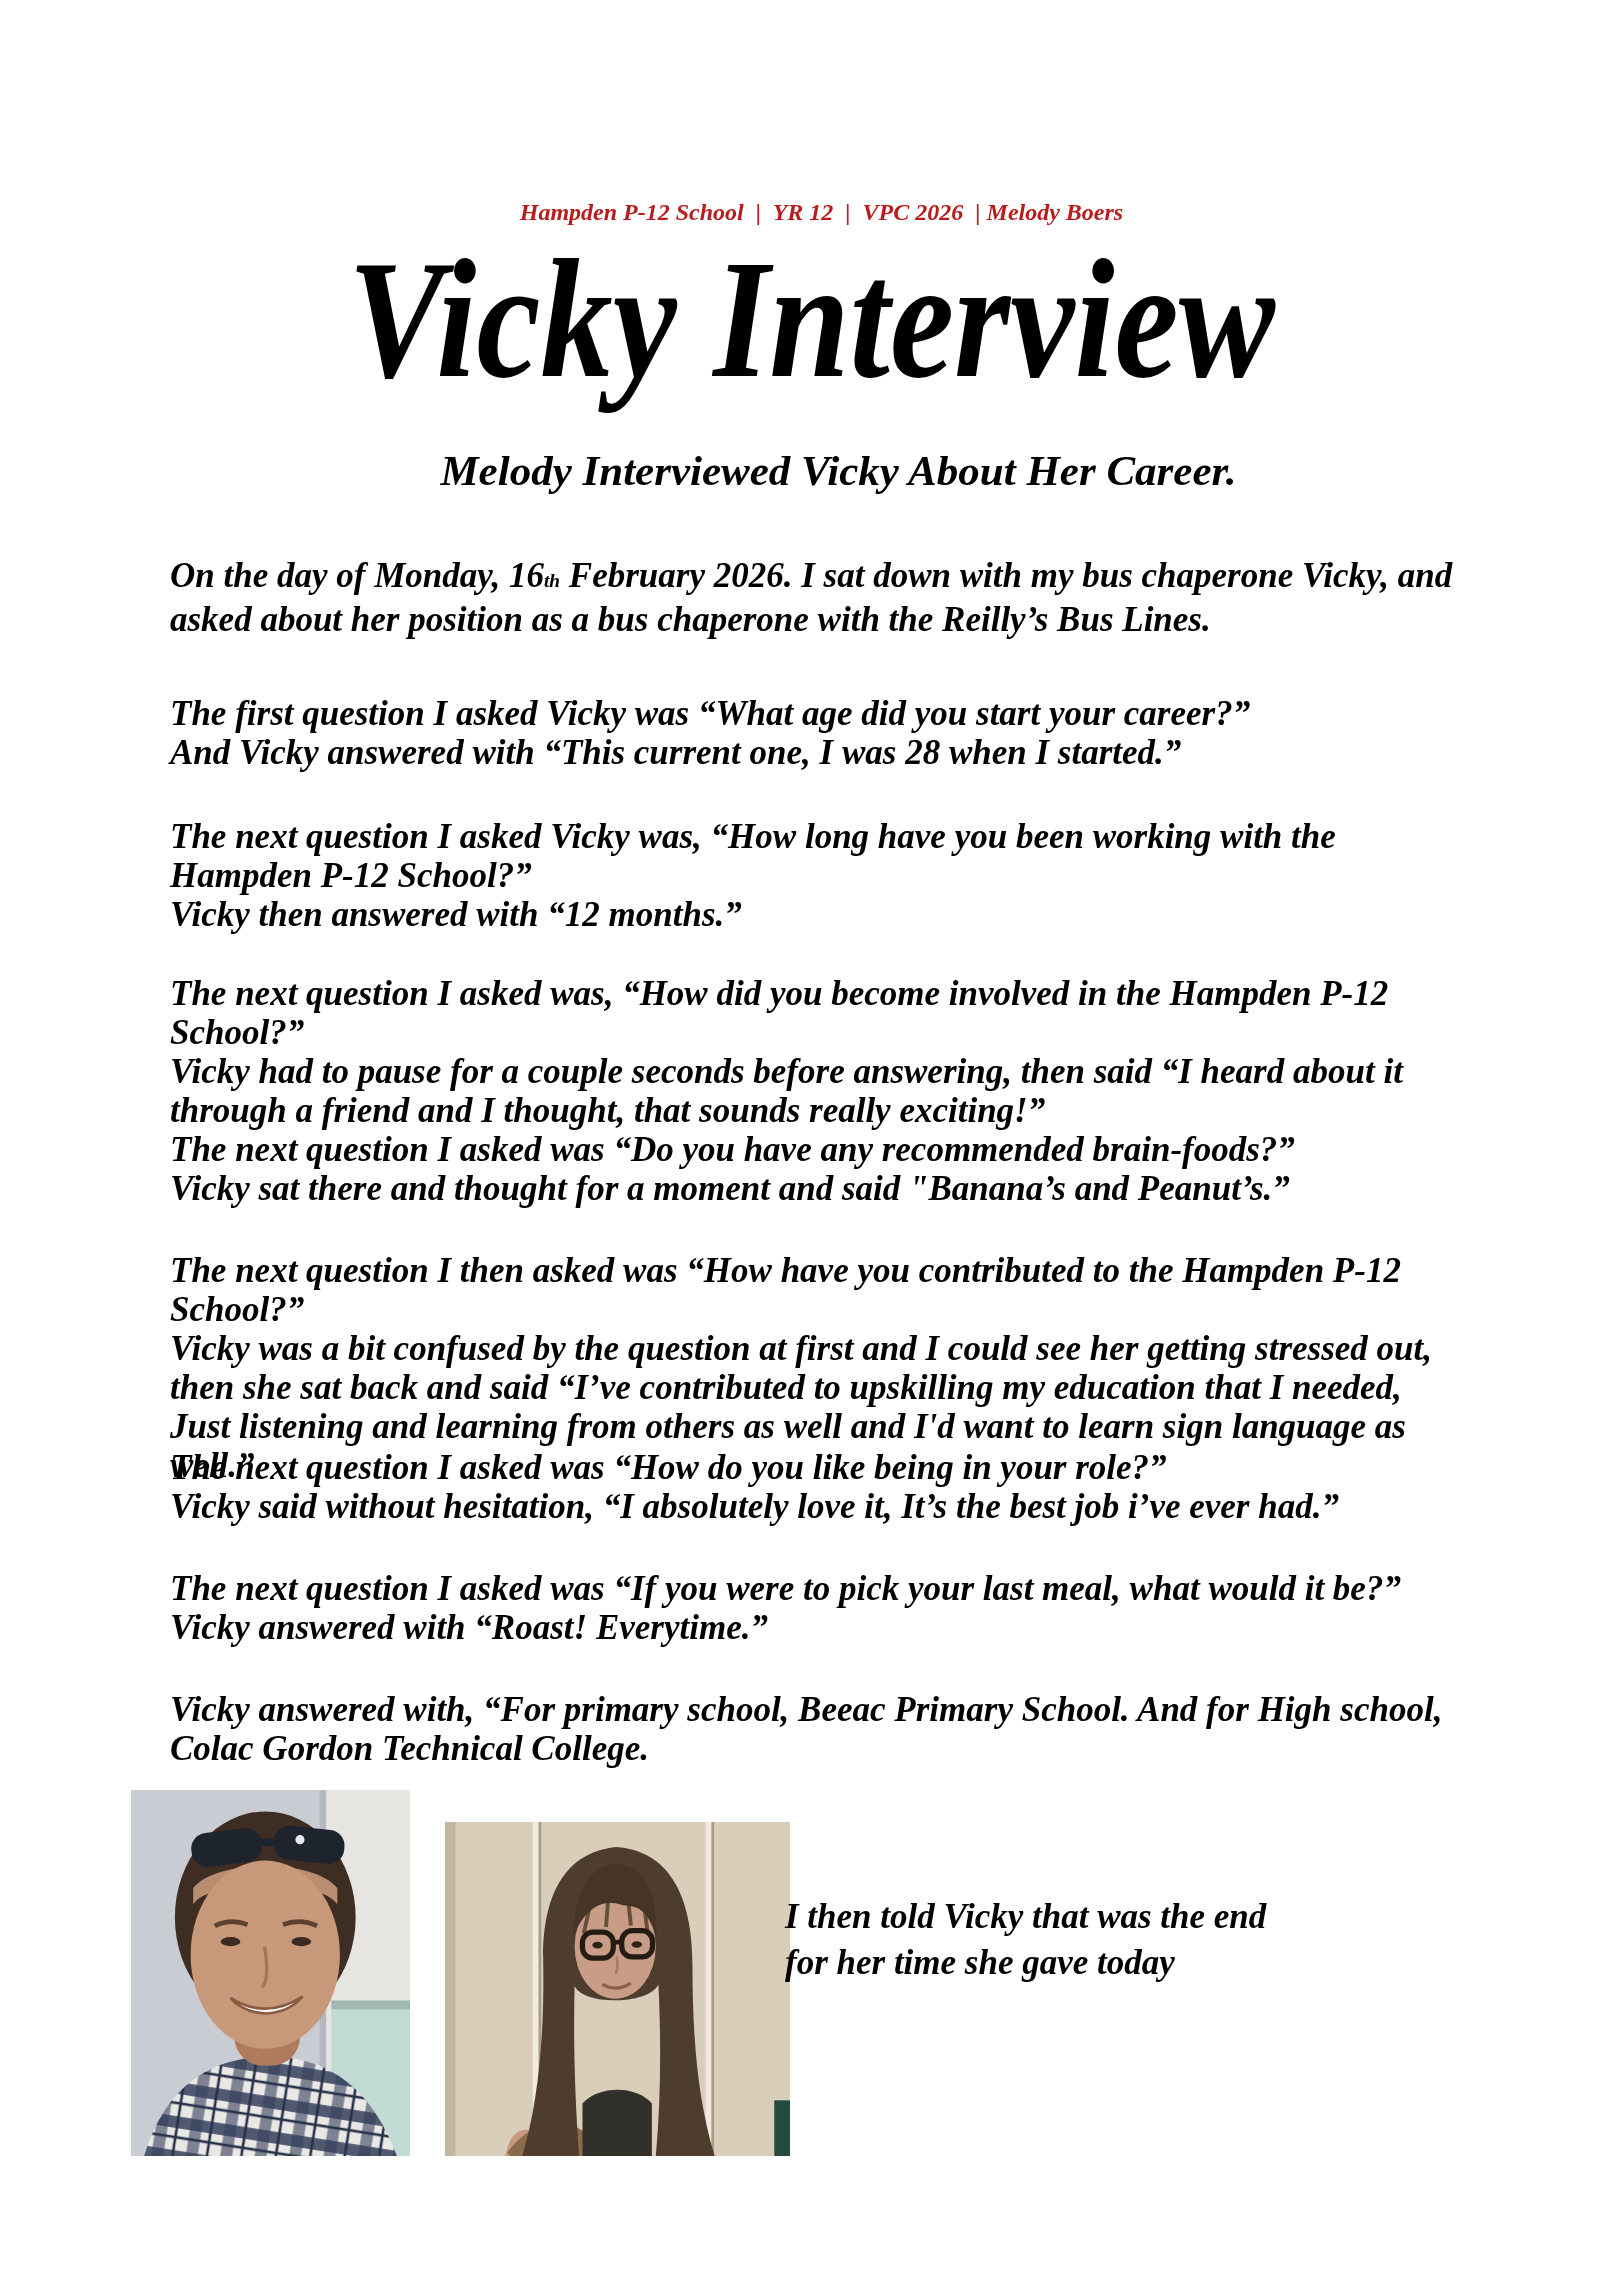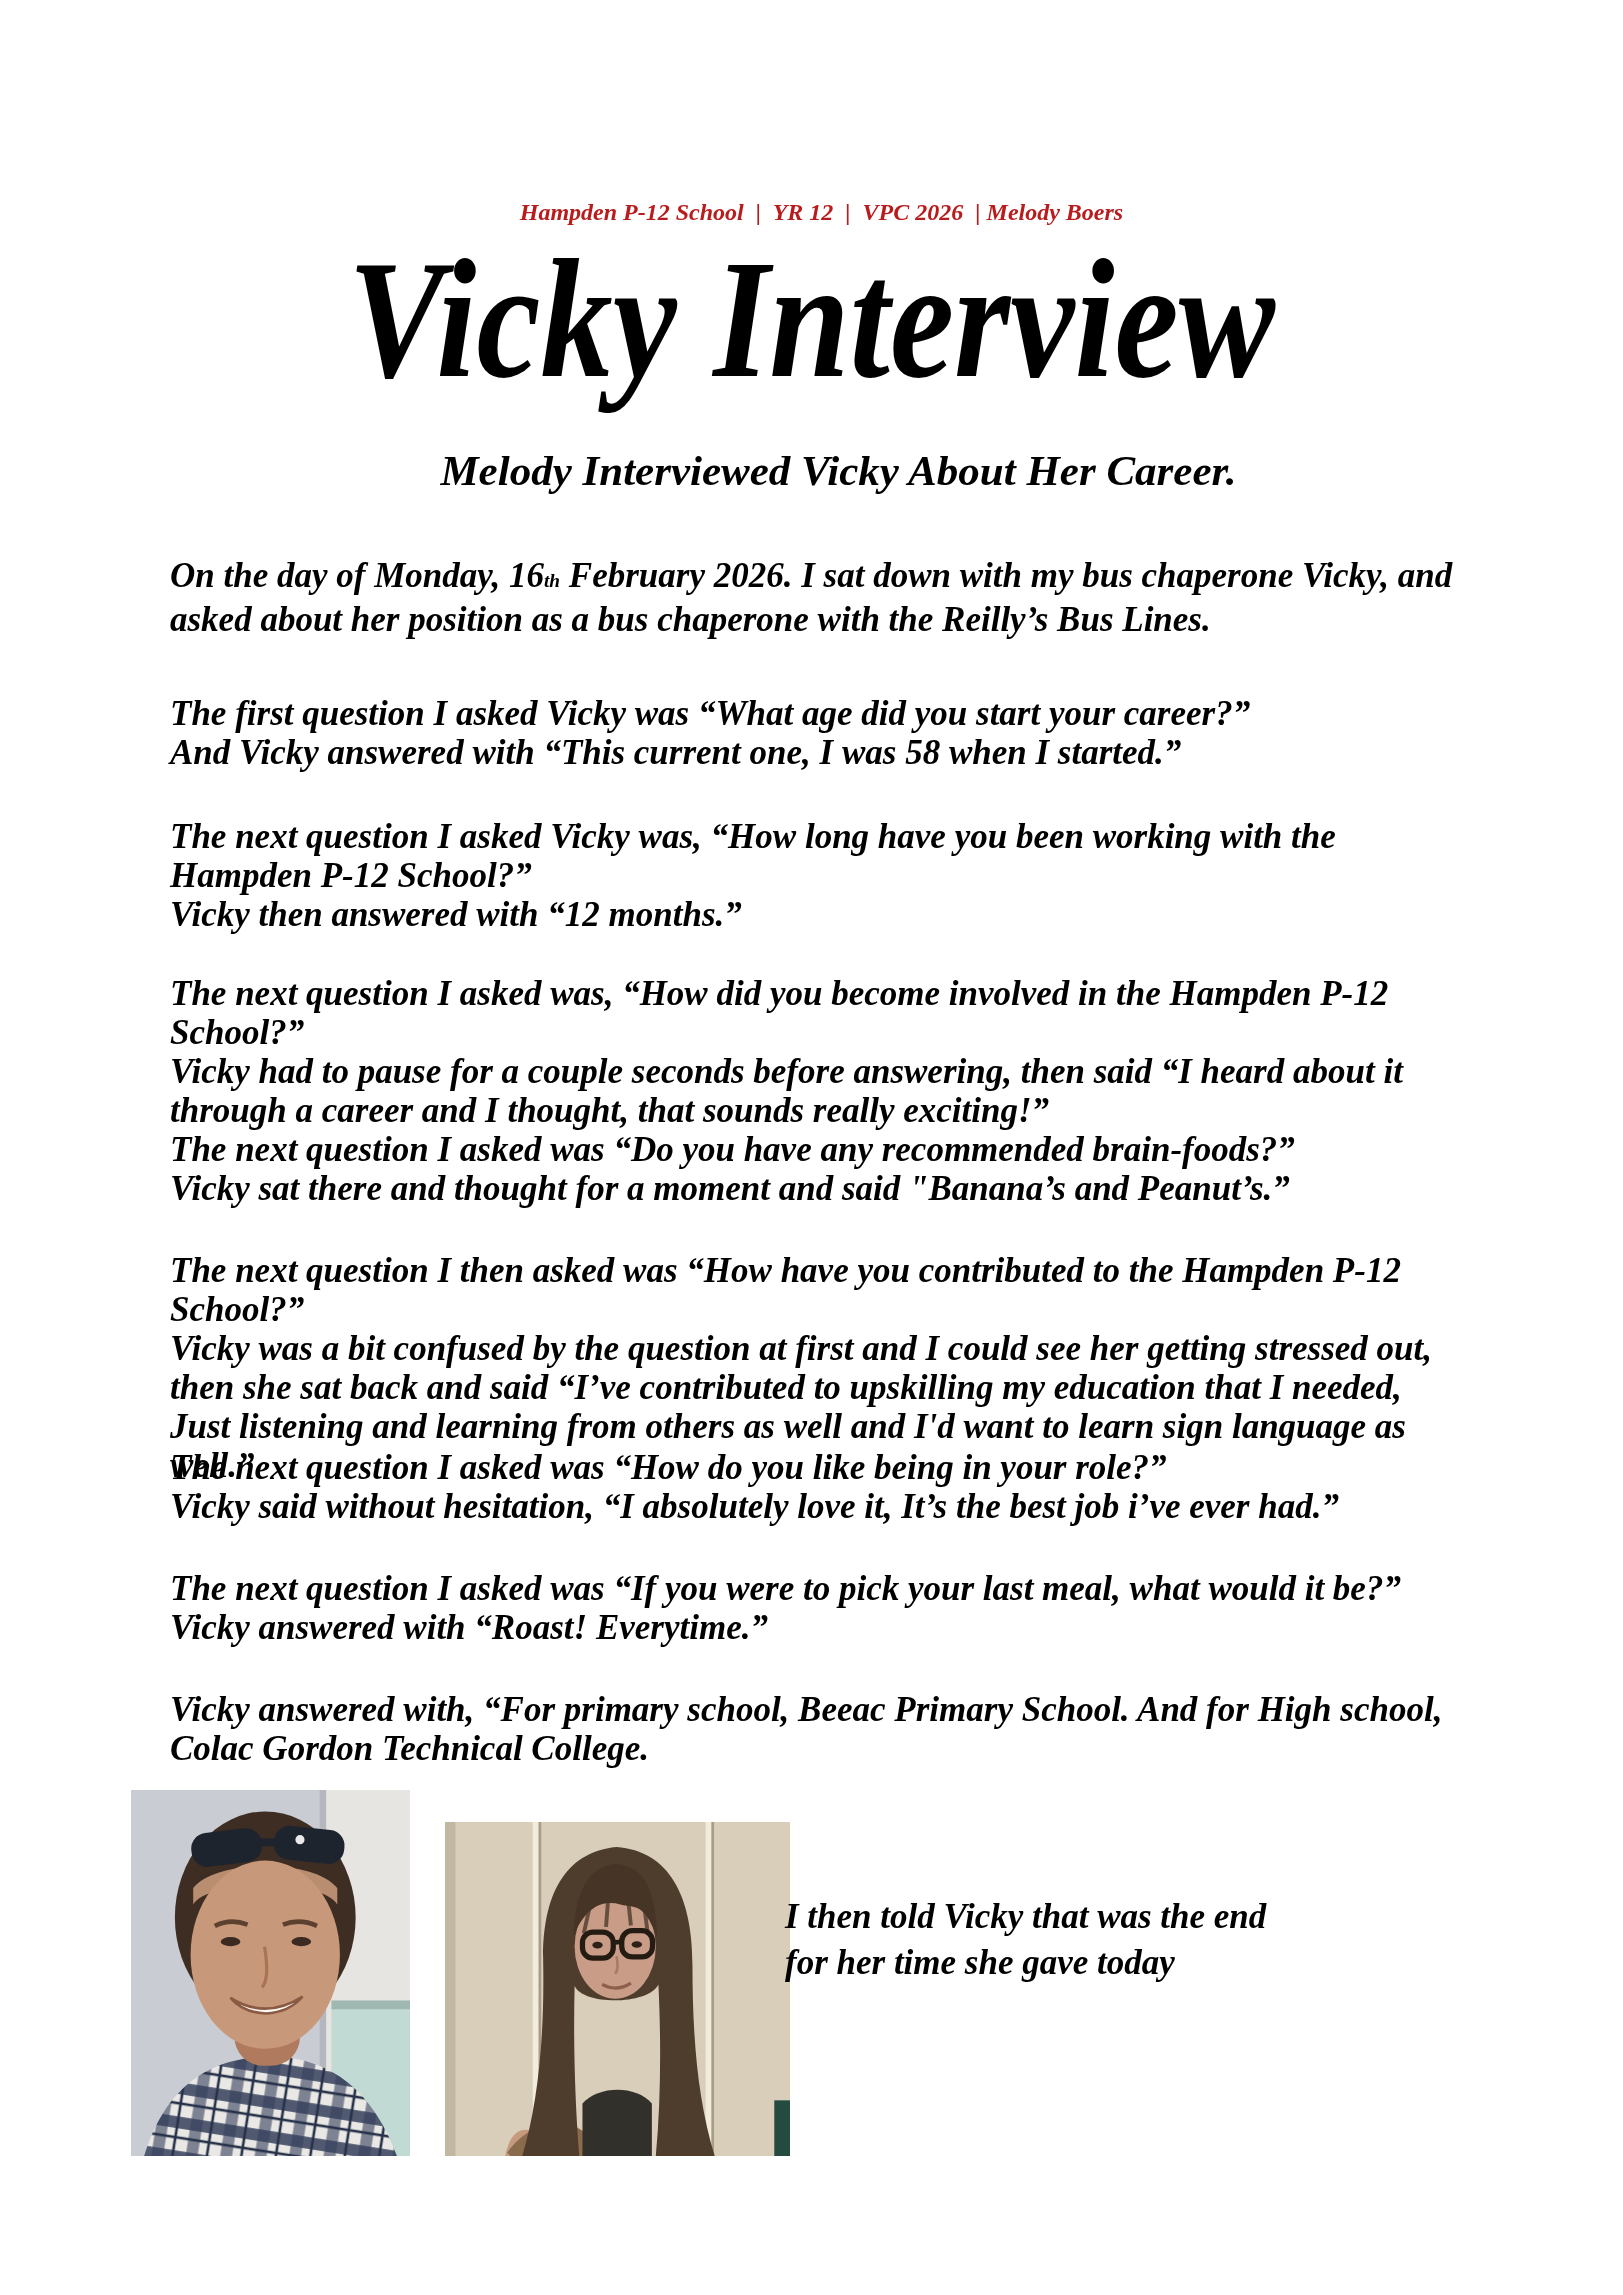--- a/index.html
+++ b/index.html
@@ -51,31 +51,31 @@
   <div class="masthead">Hampden P-12 School  |  YR 12  |  VPC 2026  | Melody Boers</div>
 
   <div class="doc-title">Vicky Interview</div>
 
   <div class="doc-subtitle">Melody Interviewed Vicky About Her Career.</div>
 
   <div class="para" id="p1"><span>On the day of Monday, 16</span><span class="frag-sub">th</span><span> February 2026. I sat down with my bus chaperone Vicky, and asked about her position as a bus chaperone with the Reilly’s Bus Lines.</span></div>
 
   <div class="para" id="p2">
     <span class="seg">The first question I asked Vicky was “What age did you start your career?”</span>
-    <span class="seg">And Vicky answered with “This current one, I was 58 when I started.”</span>
+    <span class="seg">And Vicky answered with “This current one, I was 28 when I started.”</span>
   </div>
 
   <div class="para" id="p3">
     <span class="seg">The next question I asked Vicky was, “How long have you been working with the Hampden P-12 School?”</span>
     <span class="seg">Vicky then answered with “12 months.”</span>
   </div>
 
   <div class="para" id="p4">
     <span class="seg">The next question I asked was, “How did you become involved in the Hampden P-12 School?”</span>
-    <span class="seg">Vicky had to pause for a couple seconds before answering, then said “I heard about it through a career and I thought, that sounds really exciting!”</span>
+    <span class="seg">Vicky had to pause for a couple seconds before answering, then said “I heard about it through a friend and I thought, that sounds really exciting!”</span>
   </div>
 
   <div class="para" id="p5">
     <span class="seg">The next question I asked was “Do you have any recommended brain-foods?”</span>
     <span class="seg">Vicky sat there and thought for a moment and said "Banana’s and Peanut’s.”</span>
   </div>
 
   <div class="para" id="p6">
     <span class="seg">The next question I then asked was “How have you contributed to the Hampden P-12 School?”</span>
     <span class="seg">Vicky was a bit confused by the question at first and I could see her getting stressed out, then she sat back and said “I’ve contributed to upskilling my education that I needed, Just listening and learning from others as well and I'd want to learn sign language as well.”</span>

